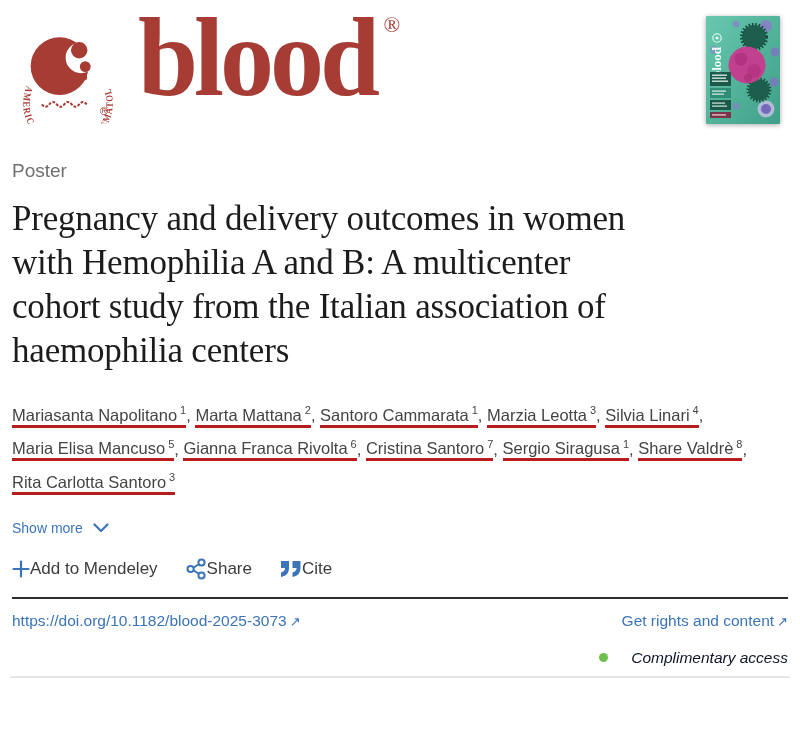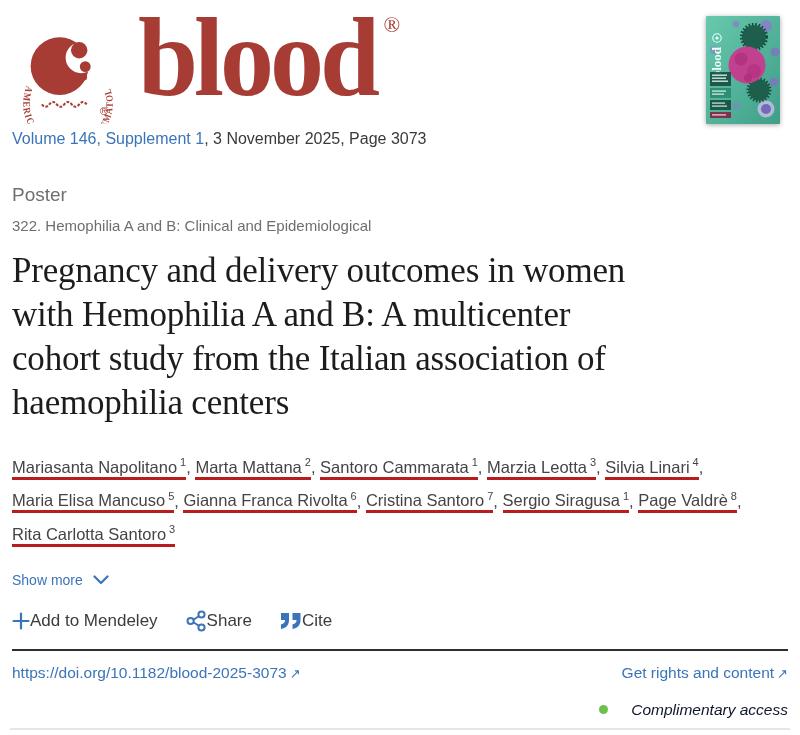--- a/index.html
+++ b/index.html
@@ -151,46 +151,44 @@
     <rect x="4" y="84" width="21" height="10" fill="#164f40" opacity="0.9"></rect>
     <rect x="6" y="86.5" width="13" height="1.2" fill="#cfe9df"></rect>
     <rect x="6" y="89.5" width="15" height="1.2" fill="#cfe9df"></rect>
     <rect x="4" y="96" width="21" height="6" fill="#7e2742" opacity="0.9"></rect>
     <rect x="6" y="98.3" width="14" height="1.2" fill="#f0d8de"></rect>
   </svg>
 </div>
 
 <div class="wrap">
   
-  <div class="vol-line"><span class="link-blue">Volume 146, Supplement 1</span><span>, 3 November 2025, Page 3073</span></div>
 
   
   <div class="meta-type">Poster</div>
-  <div class="meta-session">322. Hemophilia A and B: Clinical and Epidemiological</div>
 
   
   <h1 class="title">
     <span>Pregnancy and delivery outcomes in women</span>
     <span>with Hemophilia A and B: A multicenter</span>
     <span>cohort study from the Italian association of</span>
     <span>haemophilia centers</span>
   </h1>
 
   
   <div class="authors">
     <span class="author"><span class="und"><span>Mariasanta Napolitano</span><sup>1</sup></span></span><span class="sep">, </span>
     <span class="author"><span class="und"><span>Marta Mattana</span><sup>2</sup></span></span><span class="sep">, </span>
     <span class="author"><span class="und"><span>Santoro Cammarata</span><sup>1</sup></span></span><span class="sep">, </span>
     <span class="author"><span class="und"><span>Marzia Leotta</span><sup>3</sup></span></span><span class="sep">, </span>
     <span class="author"><span class="und"><span>Silvia Linari</span><sup>4</sup></span></span><span class="sep">, </span>
     <span class="author"><span class="und"><span>Maria Elisa Mancuso</span><sup>5</sup></span></span><span class="sep">, </span>
     <span class="author"><span class="und"><span>Gianna Franca Rivolta</span><sup>6</sup></span></span><span class="sep">, </span>
     <span class="author"><span class="und"><span>Cristina Santoro</span><sup>7</sup></span></span><span class="sep">, </span>
     <span class="author"><span class="und"><span>Sergio Siragusa</span><sup>1</sup></span></span><span class="sep">, </span>
-    <span class="author"><span class="und"><span>Page Valdrè</span><sup>8</sup></span></span><span class="sep">, </span>
+    <span class="author"><span class="und"><span>Share Valdrè</span><sup>8</sup></span></span><span class="sep">, </span>
     <span class="author"><span class="und"><span>Rita Carlotta Santoro</span><sup>3</sup></span></span>
   </div>
 
   
   <button class="show-more">
     <span>Show more</span>
     <svg width="16" height="10" viewBox="0 0 16 10">
       <polyline points="1.5,1.5 8,8 14.5,1.5" fill="none" stroke="#3b74b9" stroke-width="2.2" stroke-linecap="round" stroke-linejoin="round"></polyline>
     </svg>
   </button>

